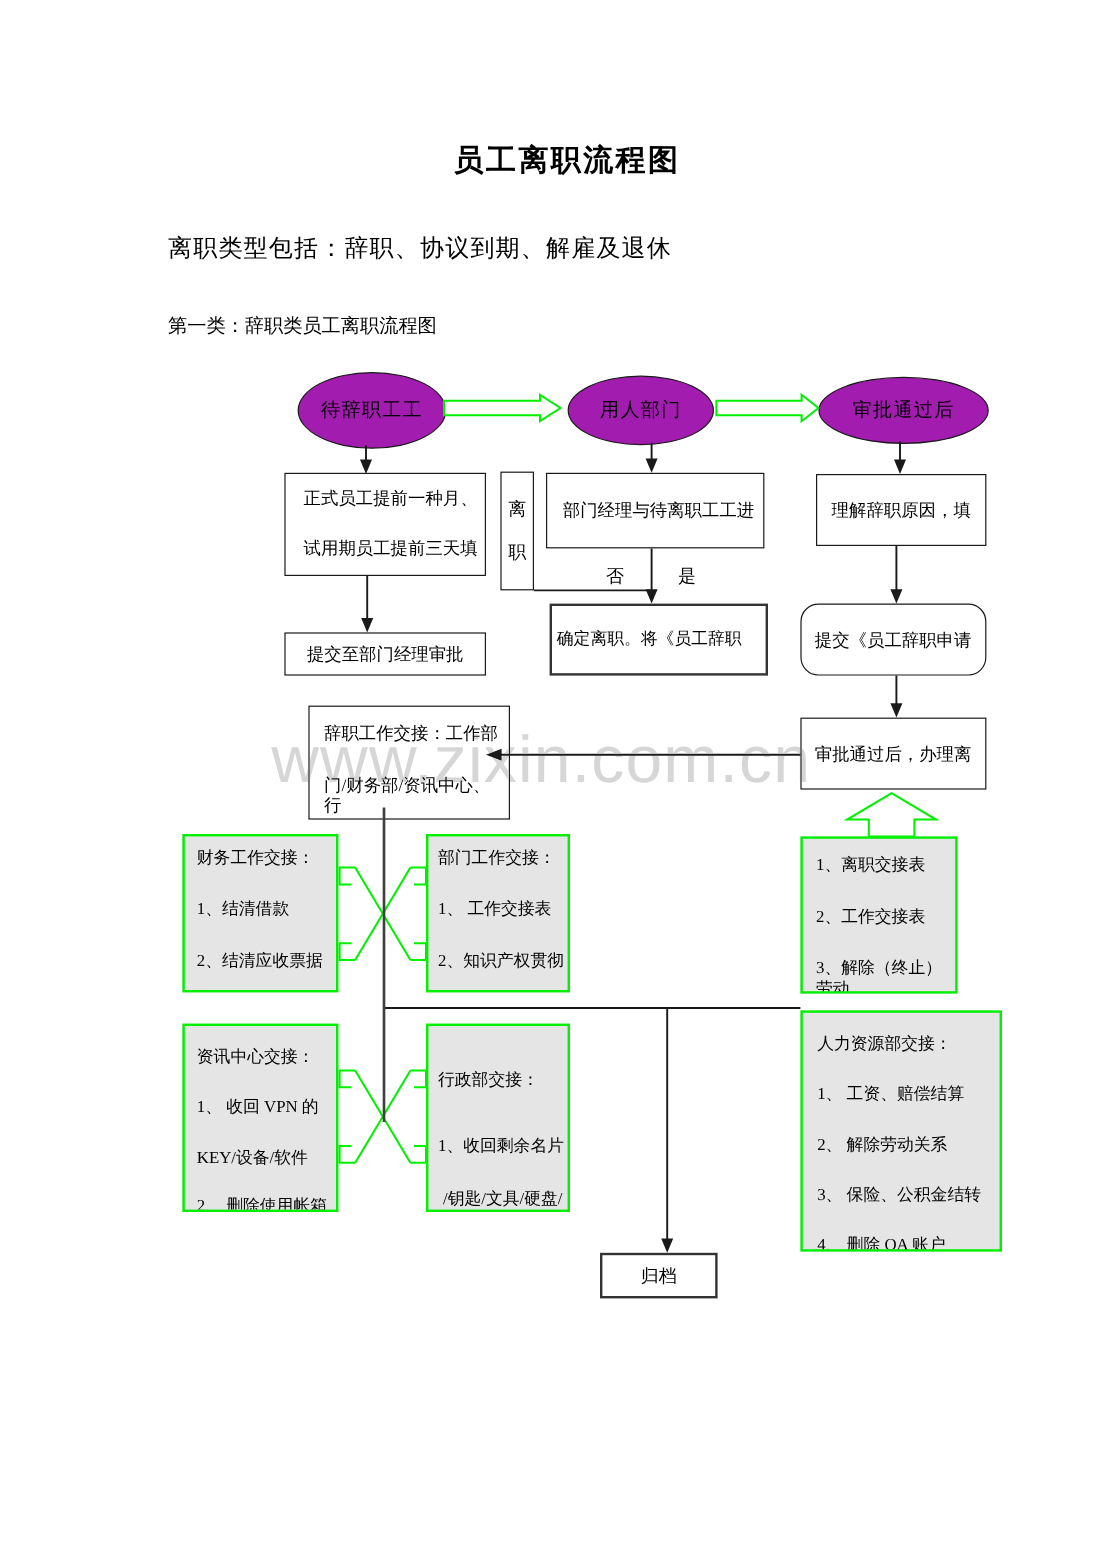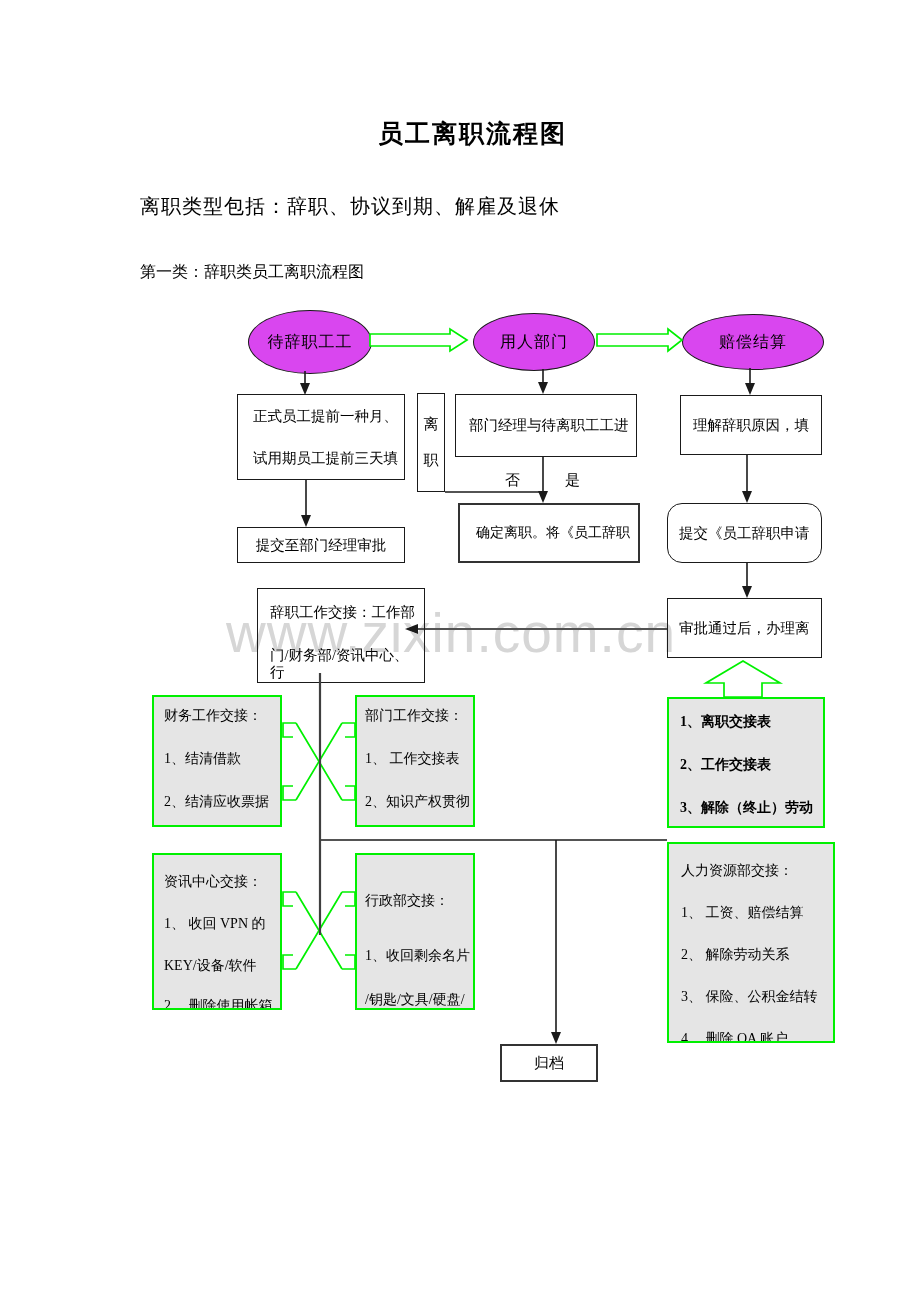--- a/index.html
+++ b/index.html
@@ -4,21 +4,21 @@
 <style>
   html,body{margin:0;padding:0;}
   body{width:920px;height:1302px;background:#ffffff;position:relative;
        font-family:"Liberation Serif","DejaVu Serif",serif;color:#000;}
   .abs{position:absolute;}
   
   .title{top:117px;left:378px;font-size:25px;font-weight:bold;letter-spacing:2px;z-index:2;}
   .subtitle{top:193px;left:140px;font-size:20px;letter-spacing:1px;z-index:2;}
   .section{top:262px;left:140px;font-size:16px;z-index:2;}
   
-  .ell{border:1.6px solid #1a1a1a;border-radius:50%;background:#d946ef;z-index:2;
+  .ell{border:1.6px solid #1a1a1a;border-radius:50%;background:#a21caf;z-index:2;
        display:flex;align-items:center;justify-content:center;font-size:16px;letter-spacing:1px;}
   
   .box{border:1.4px solid #1a1a1a;background:#fff;z-index:2;box-sizing:border-box;font-size:14.5px;}
   .box p{margin:0;line-height:17px;}
   .thick{border:2px solid #333;}
   .vcenter{display:flex;align-items:center;}
   .ccenter{display:flex;align-items:center;justify-content:center;}
   
   .gbox{border:2px solid #00f000;background:#e5e5e5;z-index:2;box-sizing:border-box;
         font-size:14px;overflow:hidden;}
@@ -92,41 +92,41 @@
 
 <div class="abs watermark">www.zixin.com.cn</div>
 
 <div class="abs ell" style="left:248px;top:310px;width:122px;height:62px;">
   <span>待辞职工工</span>
 </div>
 <div class="abs ell" style="left:473px;top:313px;width:120px;height:56px;">
   <span>用人部门</span>
 </div>
 <div class="abs ell" style="left:682px;top:314px;width:140px;height:54px;">
-  <span>赔偿结算</span>
+  <span>审批通过后</span>
 </div>
 
 <div class="abs box" style="left:237px;top:394px;width:168px;height:86px;padding:13px 4px 0 15px;">
   <p>正式员工提前一种月、</p>
   <p style="margin-top:25px;">试用期员工提前三天填</p>
 </div>
 
 <div class="abs box vertbox" style="left:417px;top:393px;width:28px;height:99px;">
   <span>离</span>
   <span>职</span>
 </div>
 
 <div class="abs box vcenter" style="left:455px;top:394px;width:182px;height:63px;padding-left:13px;">
   <span>部门经理与待离职工工进</span>
 </div>
 
 <div class="abs small-lbl" style="left:505px;top:471px;">否</div>
 <div class="abs small-lbl" style="left:565px;top:471px;">是</div>
 
-<div class="abs box thick vcenter" style="left:458px;top:503px;width:182px;height:60px;padding-left:16px;font-size:14px;">
+<div class="abs box thick vcenter" style="left:458px;top:503px;width:182px;height:60px;padding-left:4px;font-size:14px;">
   <span>确定离职。将《员工辞职</span>
 </div>
 
 <div class="abs box ccenter" style="left:237px;top:527px;width:168px;height:36px;font-size:14.5px;">
   <span>提交至部门经理审批</span>
 </div>
 
 <div class="abs box" style="left:237px;top:588px;width:168px;height:95px;padding:15px 4px 0 12px;margin-left:20px;">
   <p>辞职工作交接：工作部</p>
   <p style="margin-top:26px;">门/财务部/资讯中心、行</p>
@@ -149,37 +149,37 @@
   <p style="margin-top:26px;">1、结清借款</p>
   <p style="margin-top:26px;">2、结清应收票据</p>
 </div>
 
 <div class="abs gbox" style="left:355px;top:695px;width:120px;height:132px;padding:10px 0 0 8px;">
   <p>部门工作交接：</p>
   <p style="margin-top:26px;">1、 工作交接表</p>
   <p style="margin-top:26px;">2、知识产权贯彻</p>
 </div>
 
-<div class="abs gbox" style="left:667px;top:697px;width:158px;height:131px;padding:14px 0 0 11px;font-weight:bold;">
+<div class="abs gbox" style="left:667px;top:697px;width:131px;height:131px;padding:14px 0 0 11px;">
   <p>1、离职交接表</p>
   <p style="margin-top:26px;">2、工作交接表</p>
   <p style="margin-top:26px;">3、解除（终止）劳动</p>
 </div>
 
 <div class="abs gbox" style="left:152px;top:853px;width:130px;height:157px;padding:18px 0 0 10px;">
   <p>资讯中心交接：</p>
   <p style="margin-top:25px;">1、 收回 VPN 的</p>
   <p style="margin-top:25px;">KEY/设备/软件</p>
   <p style="margin-top:23px;">2、 删除使用帐箱</p>
 </div>
 
 <div class="abs gbox" style="left:355px;top:853px;width:120px;height:157px;padding:37px 0 0 8px;">
   <p>行政部交接：</p>
   <p style="margin-top:38px;">1、收回剩余名片</p>
-  <p style="margin-top:27px;">/钥匙/文具/硬盘/</p>
+  <p style="margin-top:27px;text-align:center;">/钥匙/文具/硬盘/</p>
 </div>
 
 <div class="abs gbox" style="left:667px;top:842px;width:168px;height:201px;padding:18px 0 0 12px;">
   <p>人力资源部交接：</p>
   <p style="margin-top:25px;">1、 工资、赔偿结算</p>
   <p style="margin-top:25px;">2、 解除劳动关系</p>
   <p style="margin-top:25px;">3、 保险、公积金结转</p>
   <p style="margin-top:25px;">4、 删除 OA 账户</p>
 </div>
 

